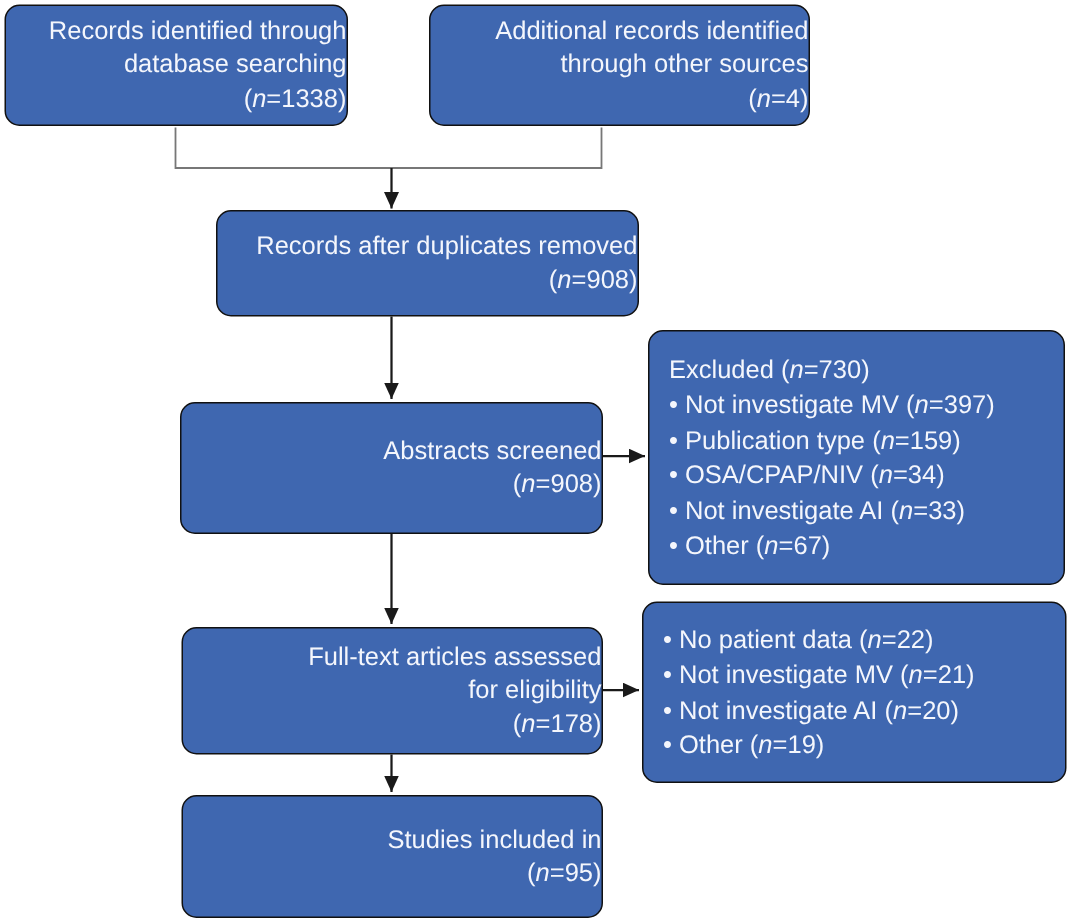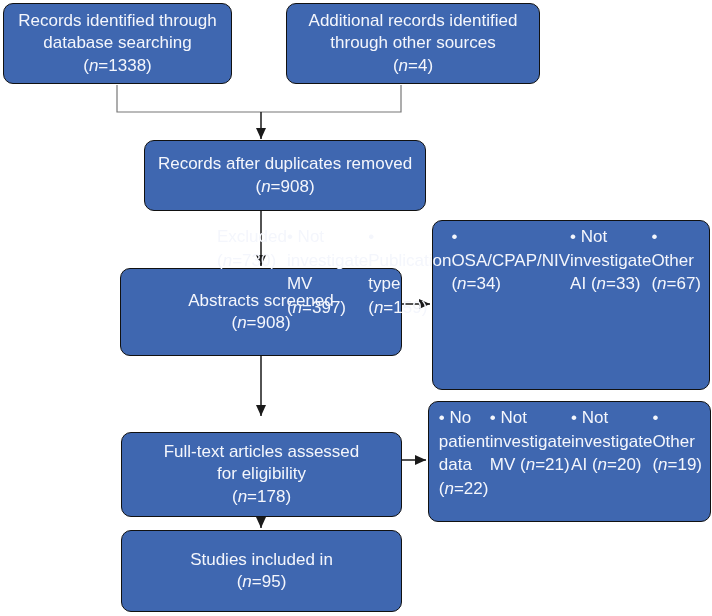--- a/index.html
+++ b/index.html
@@ -26,35 +26,35 @@
     position:absolute;
     box-sizing:border-box;
     background:var(--box-fill);
     border:1.6px solid var(--box-border);
     border-radius:10px;
     color:var(--box-text);
     font-size:17px;
   }
   .center{
     display:flex;flex-direction:column;
-    justify-content:center;align-items:center;
+    justify-content:center;align-items:flex-end;
     text-align:center;line-height:22.5px;
   }
   .left{
-    display:flex;flex-direction:row;
-    justify-content:flex-end;
+    display:flex;flex-direction:column;
+    justify-content:center;
     text-align:left;line-height:23.5px;
     padding:4px 8px 4px 13px;
   }
   .b1{left:3px;top:3px;width:229px;height:81px;}
   .b2{left:286px;top:3px;width:254px;height:81px;}
   .b3{left:120px;top:140px;width:282px;height:71px;margin-left:24px;}
   .b4{left:120px;top:268px;width:282px;height:88px;}
   .b5{left:432px;top:220px;width:278px;height:170px;}
-  .b6{left:121px;top:432px;width:281px;height:85px;}
+  .b6{left:121px;top:418px;width:281px;height:85px;}
   .b7{left:428px;top:401px;width:283px;height:121px;}
   .b8{left:121px;top:530px;width:281px;height:82px;}
   .it, i{font-style:italic;}
 </style>
 </head>
 <body>
 
 <div class="canvas">
 
   <svg class="connectors" viewBox="0 0 712 616">

